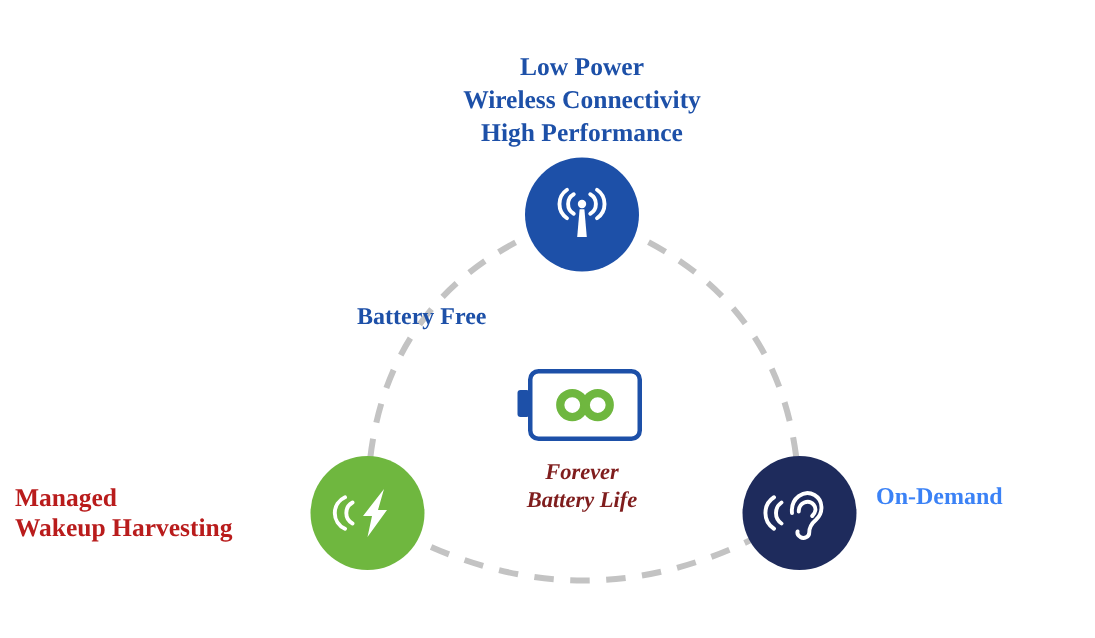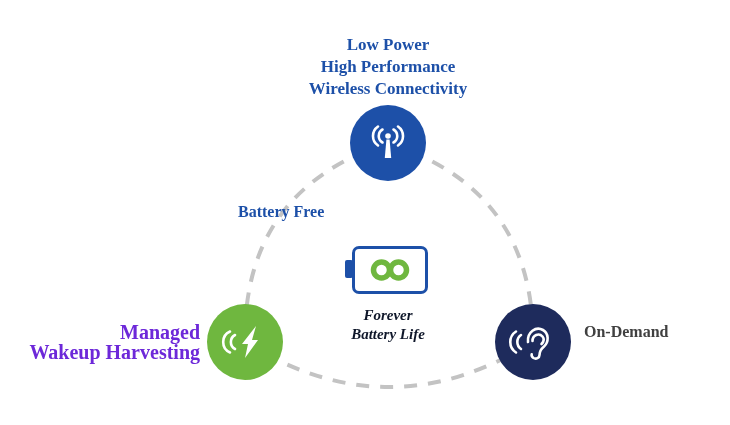--- a/index.html
+++ b/index.html
@@ -32,50 +32,50 @@
     position:absolute;left:352px;top:246px;width:70px;height:42px;
     border:3px solid #1d50a8;border-radius:7px;
     display:flex;align-items:center;justify-content:center;background:#ffffff;
   }
   .battery-nub{
     position:absolute;left:345px;top:260px;width:8px;height:18px;
     background:#1d50a8;border-radius:2px;
   }
   .forever{
     position:absolute;left:238px;top:306px;width:300px;text-align:center;
-    color:#0f172a;font-weight:bold;font-style:italic;font-size:15px;line-height:19px;
+    color:#7f1d1d;font-weight:bold;font-style:italic;font-size:15px;line-height:19px;
   }
   .label-left{
-    position:absolute;left:10px;top:322px;width:190px;text-align:right;
-    color:#6d28d9;font-weight:bold;font-size:20px;line-height:20px;
+    position:absolute;left:10px;top:322px;width:190px;text-align:left;
+    color:#b91c1c;font-weight:bold;font-size:17px;line-height:20px;
   }
   .label-right{
     position:absolute;left:584px;top:322px;width:140px;text-align:left;
-    color:#404040;font-weight:bold;font-size:16px;line-height:20px;
+    color:#3b82f6;font-weight:bold;font-size:16px;line-height:20px;
   }
   .watermark{
     position:absolute;right:12px;top:396px;
     color:#a3d5a0;font-size:15px;letter-spacing:0.3px;
   }
 </style>
 </head>
 <body>
 
 <div class="canvas">
 
   <svg class="connectors" width="730" height="425" viewBox="0 0 730 425">
     <path class="dash" d="M 388,143 Q 243,190 245,342"></path>
     <path class="dash" d="M 388,143 Q 534,190 533,342"></path>
     <path class="dash" d="M 245,342 Q 389,432 533,342"></path>
   </svg>
 
   <div class="title-block">
     <div>Low Power</div>
+    <div>Wireless Connectivity</div>
     <div>High Performance</div>
-    <div>Wireless Connectivity</div>
   </div>
 
   <div class="node-circle" id="node-wireless">
     <svg width="50" height="50" viewBox="-25 -25 50 50">
       <circle cx="0" cy="-7" r="2.8" class="icon-fill"></circle>
       <path d="M -1.6,-3.5 L 1.6,-3.5 L 3.2,15 L -3.2,15 Z" class="icon-fill"></path>
       <path d="M -5.5,-13.5 A 7.5,7.5 0 0 0 -5.5,-0.5" class="icon-stroke"></path>
       <path d="M -10,-16.5 A 11.5,11.5 0 0 0 -10,2.5" class="icon-stroke"></path>
       <path d="M 5.5,-13.5 A 7.5,7.5 0 0 1 5.5,-0.5" class="icon-stroke"></path>
       <path d="M 10,-16.5 A 11.5,11.5 0 0 1 10,2.5" class="icon-stroke"></path>

